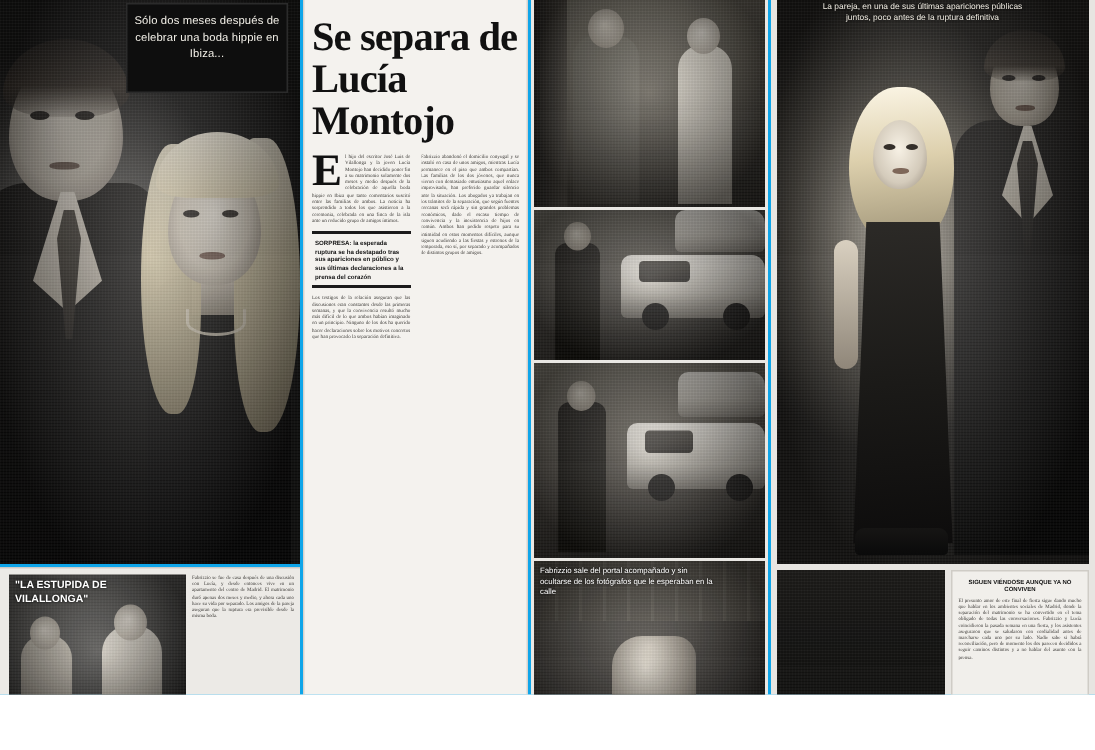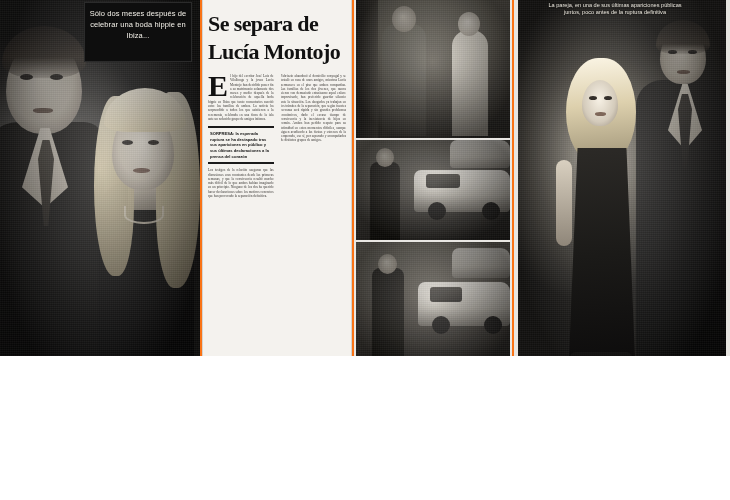--- a/index.html
+++ b/index.html
@@ -9,22 +9,22 @@
   }
   body {
     width: 730px;
     height: 500px;
     overflow: hidden;
     font-family: "Liberation Serif", serif;
   }
   .page {
     position: relative;
     width: 730px;
-    height: 356px;
-    background: #f97316;
+    height: 463px;
+    background: #0ea5e9;
     overflow: hidden;
   }
   
   .photo {
     position: absolute;
     overflow: hidden;
     background: #4a4a4a;
   }
   .grain {
     position: absolute;
@@ -217,21 +217,21 @@
     font-family: "Liberation Serif", serif;
     font-weight: bold;
     font-size: 17px;
     line-height: 19px;
     padding: 3px 5px 5px 5px;
     letter-spacing: -0.2px;
   }
   #headline {
     font-family: "Liberation Serif", serif;
     font-weight: bold;
-    font-size: 22px;
+    font-size: 27px;
     line-height: 28px;
     color: #111111;
     letter-spacing: -0.6px;
     margin-top: 6px;
   }
   #bodyWrap {
     position: relative;
     margin-top: 8px;
     height: 352px;
     display: flex;

